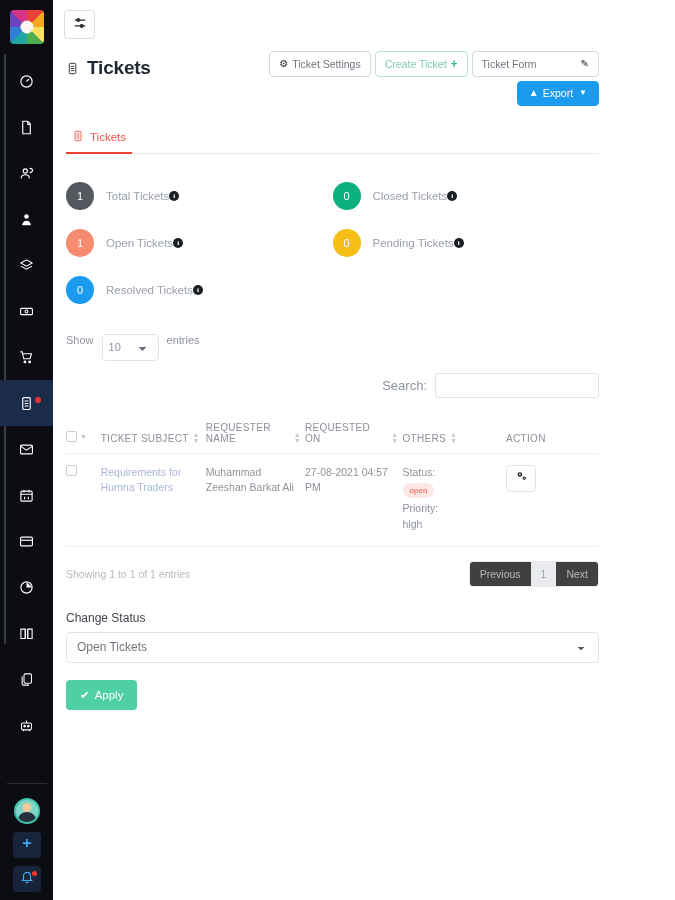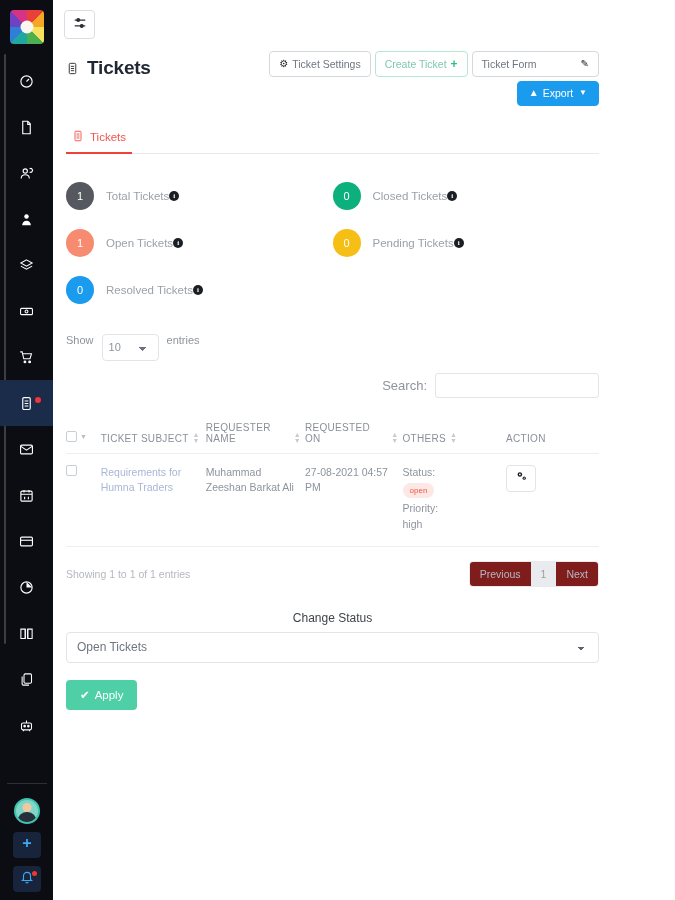--- a/index.html
+++ b/index.html
@@ -243,28 +243,28 @@
 
   .tbl-foot {
     display: flex; align-items: center; justify-content: space-between;
     margin-top: 14px;
   }
   .showing { font-size: 10.5px; color: #b4b9c0; }
   .pager {
     display: flex; border: 1px solid #e8eaed; border-radius: 4px; overflow: hidden;
   }
   .pager span {
-    font-size: 10.5px; color: #b4b9c0; padding: 6px 10px; background: #7f1d1d;
+    font-size: 10.5px; color: #b4b9c0; padding: 6px 10px; background: #404040;
   }
   .pager span.cur { background: #e9ebee; color: #9aa0a8; padding: 6px 9px; }
   .pager span + span { border-left: 1px solid #e8eaed; }
 
   
   .cs-wrap { margin: 24px 18px 0 13px; }
-  .cs-label { font-size: 12px; color: #3f444b; margin-bottom: 7px; text-align: center; }
+  .cs-label { font-size: 12px; color: #3f444b; margin-bottom: 7px; }
   .cs-select {
     width: 100%; height: 31px; border: 1px solid #e2e4e7; border-radius: 4px;
     background: #fff; font-size: 12px; color: #70767f; padding: 0 10px;
     appearance: none;
     background-image: linear-gradient(45deg, transparent 50%, #5c6370 50%), linear-gradient(135deg, #5c6370 50%, transparent 50%);
     background-position: calc(100% - 17px) 14px, calc(100% - 13px) 14px;
     background-size: 4px 4px, 4px 4px; background-repeat: no-repeat;
   }
   .apply-btn {
     margin-top: 17px; background: #4fcfa5; border: none; border-radius: 4px;

